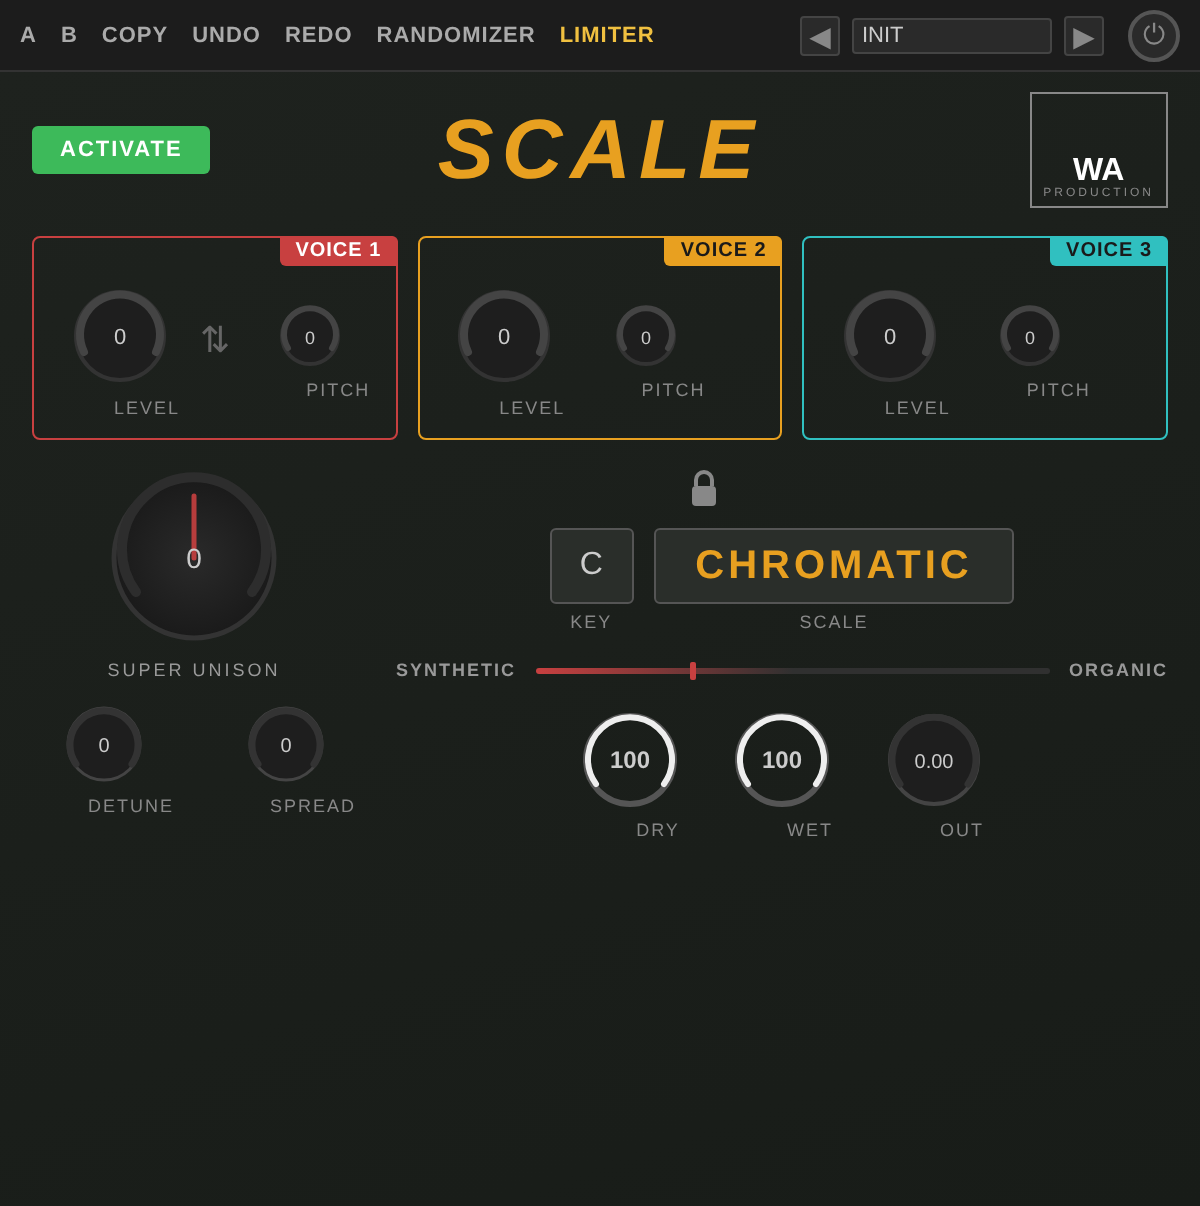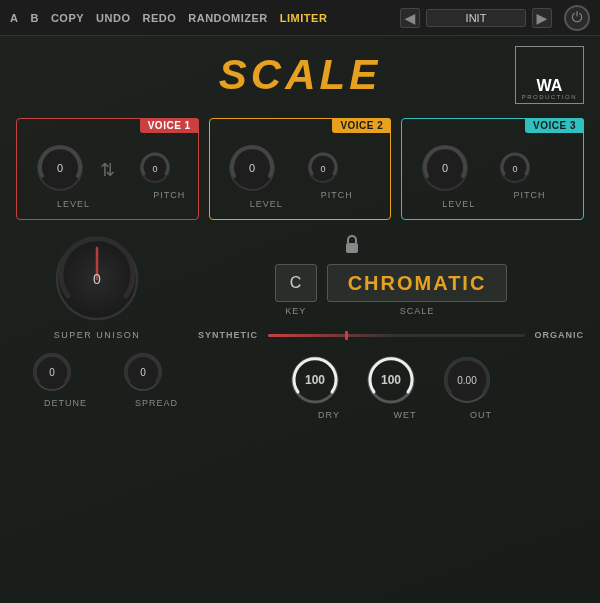--- a/index.html
+++ b/index.html
@@ -56,23 +56,23 @@
       display: flex;
       align-items: center;
       justify-content: center;
       border-radius: 2px;
     }
     .preset-name {
       color: #ccc;
       font-size: 11px;
       background: #2a2a2a;
       border: 1px solid #444;
-      padding: 2px 16px;
+      padding: 2px 4px;
       min-width: 100px;
-      text-align: center;
+      text-align: left;
       border-radius: 2px;
     }
     .power-btn {
       width: 26px;
       height: 26px;
       border-radius: 50%;
       background: #2a2a2a;
       border: 2px solid #555;
       color: #888;
       display: flex;
@@ -331,20 +331,21 @@
       <div class="preset-arrow">◀</div>
       <div class="preset-name">INIT</div>
       <div class="preset-arrow">▶</div>
     </div>
     <div class="power-btn">⏻</div>
   </div>
 
   <div class="main-content">
 
     <div class="header-row">
+      <button class="activate-btn">ACTIVATE</button>
       <div class="plugin-title">SCALE</div>
       <div class="wa-logo">
         <span class="wa-logo-main">WA</span>
         <span class="wa-logo-sub">PRODUCTION</span>
       </div>
     </div>
 
     <div class="voices-row">
 
       <div class="voice-panel v1">

